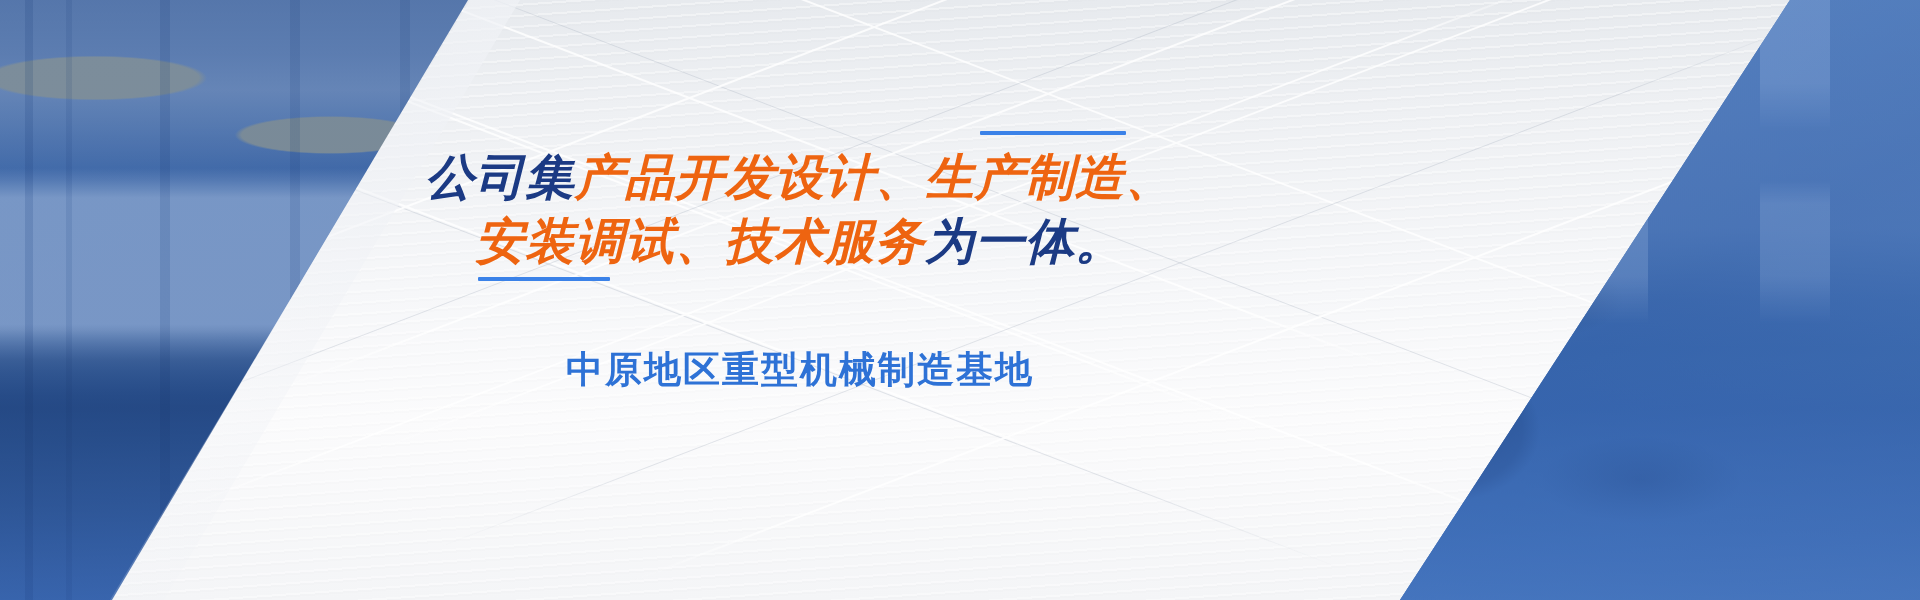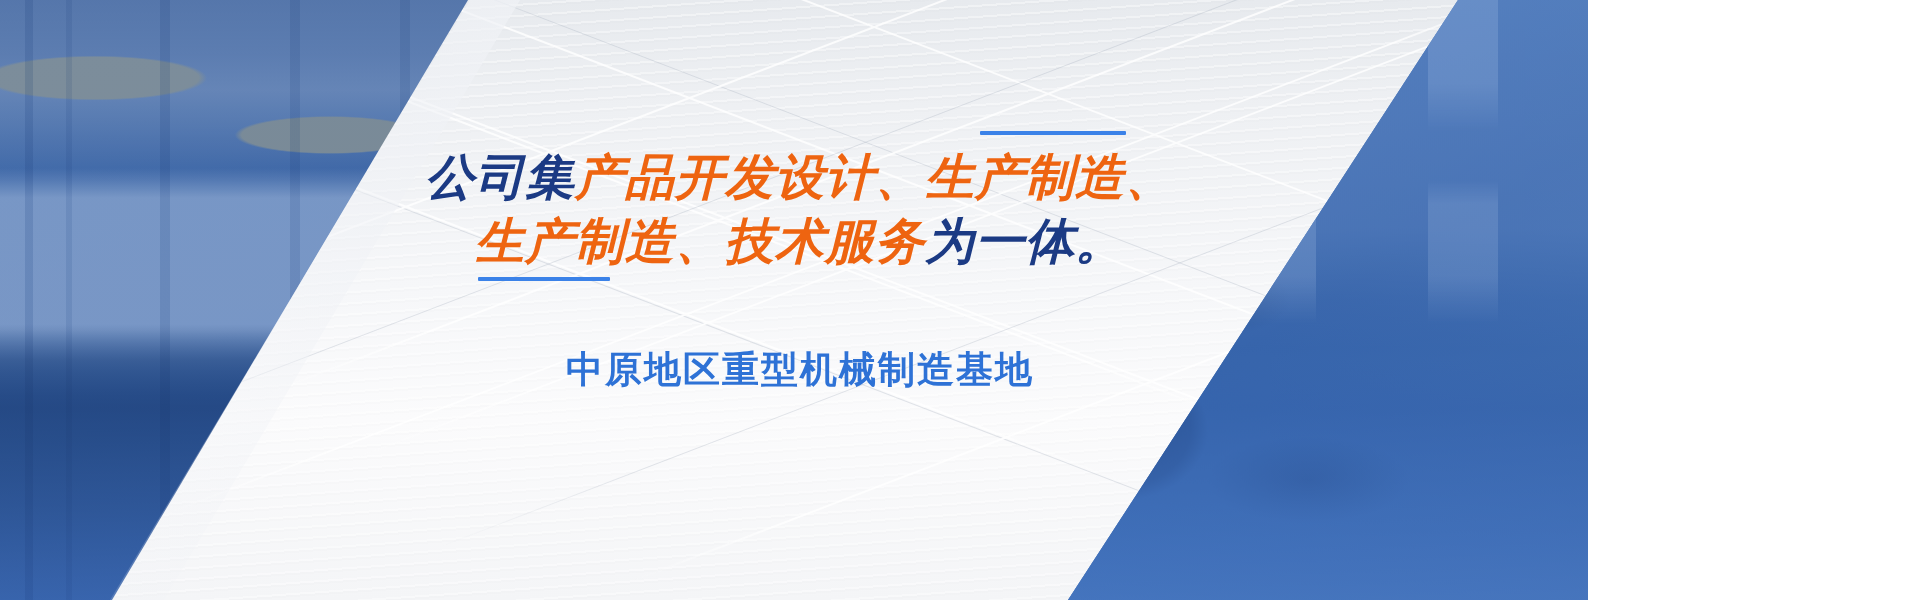--- a/index.html
+++ b/index.html
@@ -3,21 +3,21 @@
 <meta charset="utf-8">
 <style>
   * { margin:0; padding:0; box-sizing:border-box; }
   html,body{ background:#fff; }
   body{
     font-family:"Liberation Sans","DejaVu Sans",sans-serif;
   }
 
   #banner{
     position:relative;
-    width:1588px;
+    width:1920px;
     height:600px;
     overflow:hidden;
     background:#eef1f4;
   }
 
   
   .center-panel{
     position:absolute;
     inset:0;
     background:
@@ -238,19 +238,19 @@
     <div class="blue-tint"></div>
   </div>
 
   <div class="copy">
 
     <div class="rule top-right"></div>
     <div class="rule bottom-left"></div>
 
     <div class="headline">
       <span class="hl-line"><span class="t-navy">公司集</span><span class="t-orange">产品开发设计、生产制造、</span></span>
-      <span class="hl-line"><span class="t-orange">生产制造、技术服务</span><span class="t-navy">为一体。</span></span>
+      <span class="hl-line"><span class="t-orange">安装调试、技术服务</span><span class="t-navy">为一体。</span></span>
     </div>
 
     <div class="subtitle">中原地区重型机械制造基地</div>
   </div>
 
 </div>
 
 </body></html>

